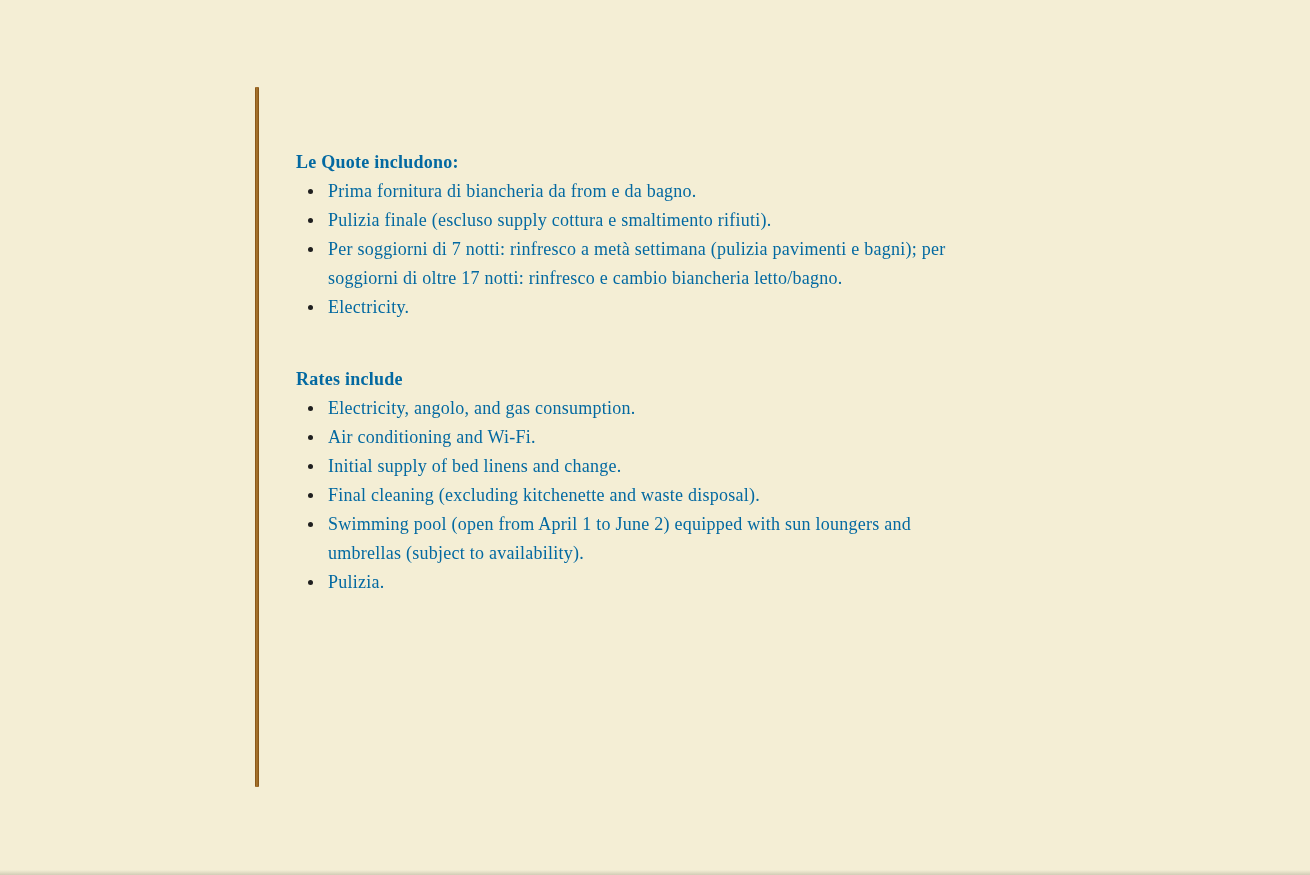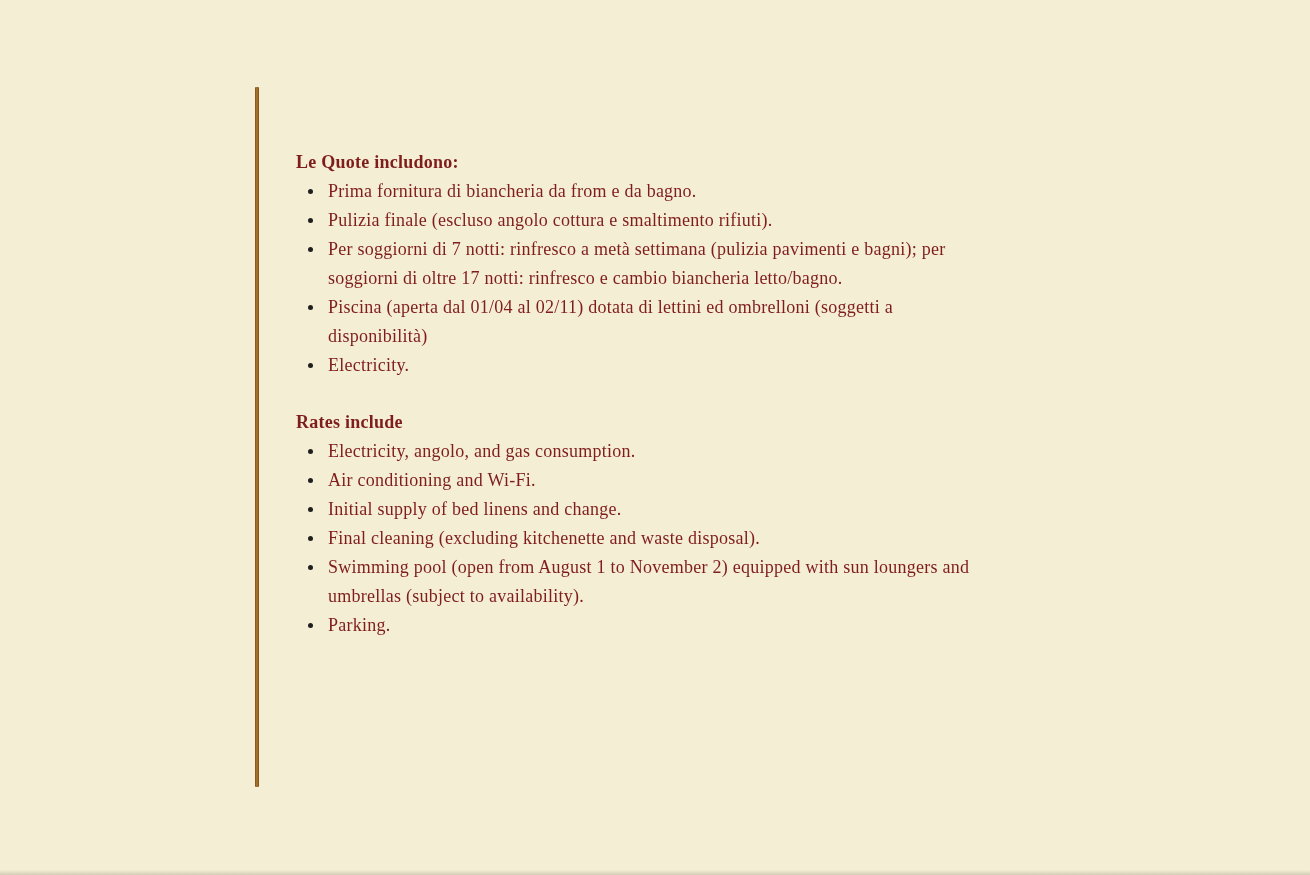--- a/index.html
+++ b/index.html
@@ -24,27 +24,27 @@
     width: 4px;
     height: 700px;
     background: linear-gradient(90deg, #7d4c12, #ad7930 45%, #7d4c12);
     border-radius: 1px;
   }
   .content {
     position: absolute;
     left: 296px;
     top: 148px;
     width: 920px;
-    color: #7f1d1d;
+    color: #0369a1;
     font-size: 18px;
     line-height: 29px;
     letter-spacing: 0.25px;
   }
   .section + .section {
-    margin-top: 28px;
+    margin-top: 43px;
   }
   .section-heading {
     font-size: 18px;
     font-weight: bold;
     margin: 0;
     line-height: 29px;
   }
   ul.bullet-list {
     list-style: none;
     margin: 0;
@@ -81,39 +81,37 @@
 <div class="page">
 
   <div class="accent-line"></div>
 
   <div class="content">
 
     <div class="section">
       <h2 class="section-heading">Le Quote includono:</h2>
       <ul class="bullet-list">
         <li>Prima fornitura di biancheria da from e da bagno.</li>
-        <li>Pulizia finale (escluso angolo cottura e smaltimento rifiuti).</li>
+        <li>Pulizia finale (escluso supply cottura e smaltimento rifiuti).</li>
         <li>Per soggiorni di 7 notti: rinfresco a metà settimana (pulizia pavimenti e bagni); per
 soggiorni di oltre 17 notti: rinfresco e cambio biancheria letto/bagno.</li>
-        <li>Piscina (aperta dal 01/04 al 02/11) dotata di lettini ed ombrelloni (soggetti a
-disponibilità)</li>
         <li>Electricity.</li>
       </ul>
     </div>
 
     <div class="section">
       <h2 class="section-heading">Rates include</h2>
       <ul class="bullet-list">
         <li>Electricity, angolo, and gas consumption.</li>
         <li>Air conditioning and Wi-Fi.</li>
         <li>Initial supply of bed linens and change.</li>
         <li>Final cleaning (excluding kitchenette and waste disposal).</li>
-        <li>Swimming pool (open from August 1 to November 2) equipped with sun loungers and
+        <li>Swimming pool (open from April 1 to June 2) equipped with sun loungers and
 umbrellas (subject to availability).</li>
-        <li>Parking.</li>
+        <li>Pulizia.</li>
       </ul>
     </div>
 
   </div>
 
   <div class="bottom-edge-shadow"></div>
 
 </div>
 
 </body></html>

